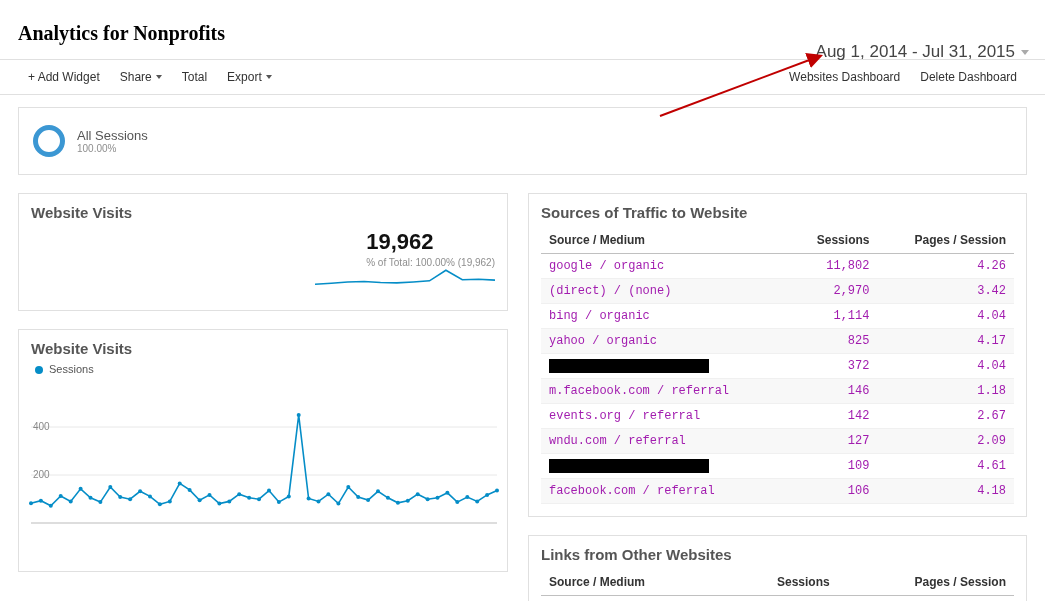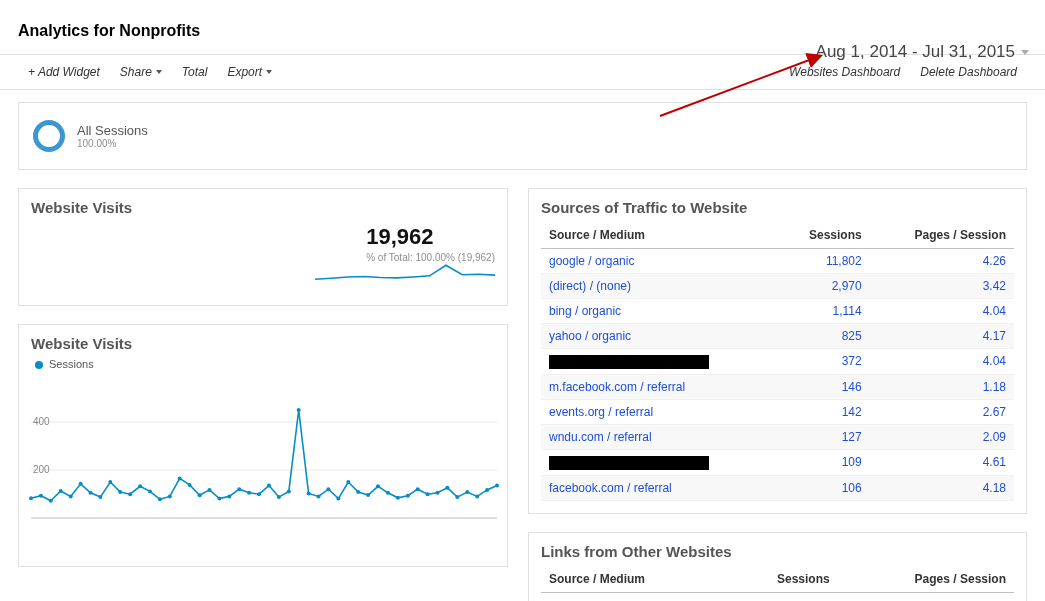--- a/index.html
+++ b/index.html
@@ -4,25 +4,25 @@
 <style>
   :root {
     --border: #e0e0e0;
     --muted: #8e8e8e;
     --text: #333;
     --blue: #058dc7;
     --blue2: #3b97d3;
   }
   html,body{margin:0;padding:0;font-family:Arial,Helvetica,sans-serif;font-size:13px;color:var(--text);background:#fff;}
   .page{width:1045px;height:601px;position:relative;}
-  h1.title{font-size:16px;font-weight:bold;margin:22px 0 14px 18px;color:#000;}
+  h1.title{font-size:20px;font-weight:bold;margin:22px 0 14px 18px;color:#000;font-family:Liberation Serif, serif;}
   .date-range{position:absolute;top:20px;right:16px;font-size:17px;color:#444;cursor:pointer;display:flex;align-items:center;gap:6px;}
   .date-range .tri{width:0;height:0;border-left:4px solid transparent;border-right:4px solid transparent;border-top:5px solid #aaa;}
   .arrow-overlay{position:absolute;top:24px;left:650px;pointer-events:none;}
-  .toolbar{border-top:1px solid var(--border);border-bottom:1px solid var(--border);padding:0 18px;display:flex;align-items:center;height:34px;font-size:12px;color:#333;font-style:italic;}
+  .toolbar{border-top:1px solid var(--border);border-bottom:1px solid var(--border);padding:0 18px;display:flex;align-items:center;height:34px;font-size:12px;color:#333;}
   .toolbar .btn{padding:0 10px;height:34px;display:flex;align-items:center;cursor:pointer;}
   .toolbar .btn .caret{margin-left:4px;display:inline-block;width:0;height:0;border-left:3px solid transparent;border-right:3px solid transparent;border-top:4px solid #555;vertical-align:middle;}
   .toolbar .spacer{margin-left:auto;}
   .segments{display:flex;gap:0;margin:12px 18px 18px 18px;}
   .seg{border:1px solid var(--border);background:#fff;flex:1;min-height:50px;display:flex;align-items:center;padding:8px 14px;gap:12px;}
   .seg.add{border:1px dashed #cfcfcf;}
   .ring{width:32px;height:32px;border-radius:50%;border:5px solid var(--blue2);box-sizing:border-box;}
   .ring.gray{border-color:#d6d6d6;}
   .seg .seg-title{color:#555;}
   .seg .seg-sub{font-size:10px;color:var(--muted);}
@@ -38,21 +38,21 @@
   .mini-row .info{flex:1;}
   .spark{width:180px;height:30px;}
   .chart-card .legend{font-size:11px;color:#555;margin:6px 0 4px 4px;}
   .legend .dot{display:inline-block;width:8px;height:8px;border-radius:50%;background:var(--blue);margin-right:6px;vertical-align:middle;}
   .chart-wrap{position:relative;height:180px;}
   .y-label{position:absolute;left:2px;font-size:10px;color:#888;}
 
   table.data{width:100%;border-collapse:collapse;font-size:12px;}
   table.data th{border-bottom:1px solid #c0c0c0;text-align:right;padding:6px 8px;color:#333;font-weight:bold;}
   table.data th:first-child{text-align:left;}
-  table.data td{border-bottom:1px solid #f0f0f0;padding:5px 8px;text-align:right;color:#1d4ed8;}
+  table.data td{border-bottom:1px solid #f0f0f0;padding:5px 8px;text-align:right;color:#a21caf;font-family:Liberation Mono, monospace;}
   table.data td:first-child{text-align:left;}
   table.data tr:nth-child(even) td{background:#f8f8f8;}
   .redact{display:inline-block;background:#000;height:14px;width:160px;vertical-align:middle;}
 </style>
 </head>
 <body>
 <div class="page">
 
 <h1 class="title">Analytics for Nonprofits</h1>
 

